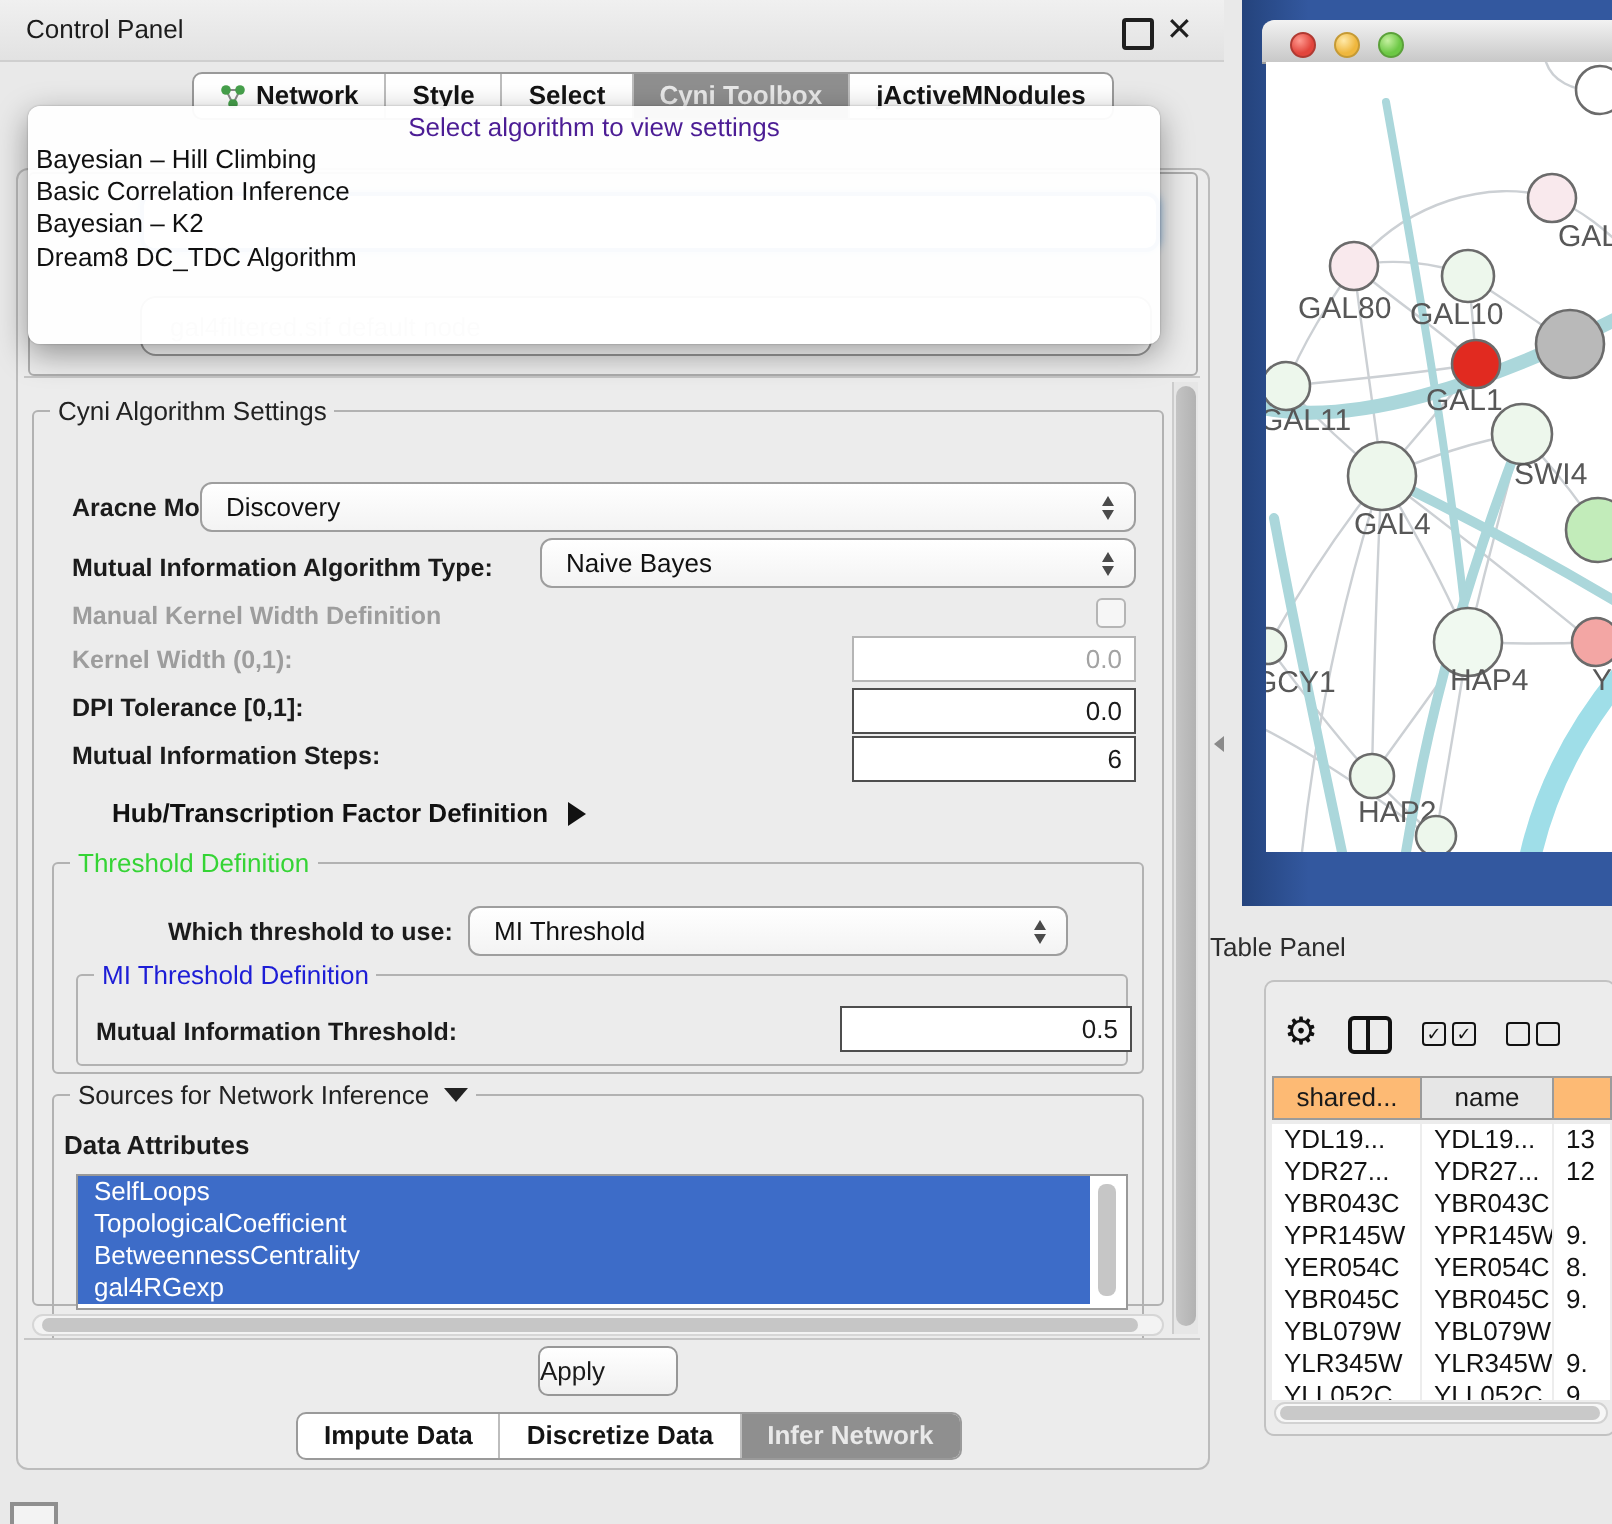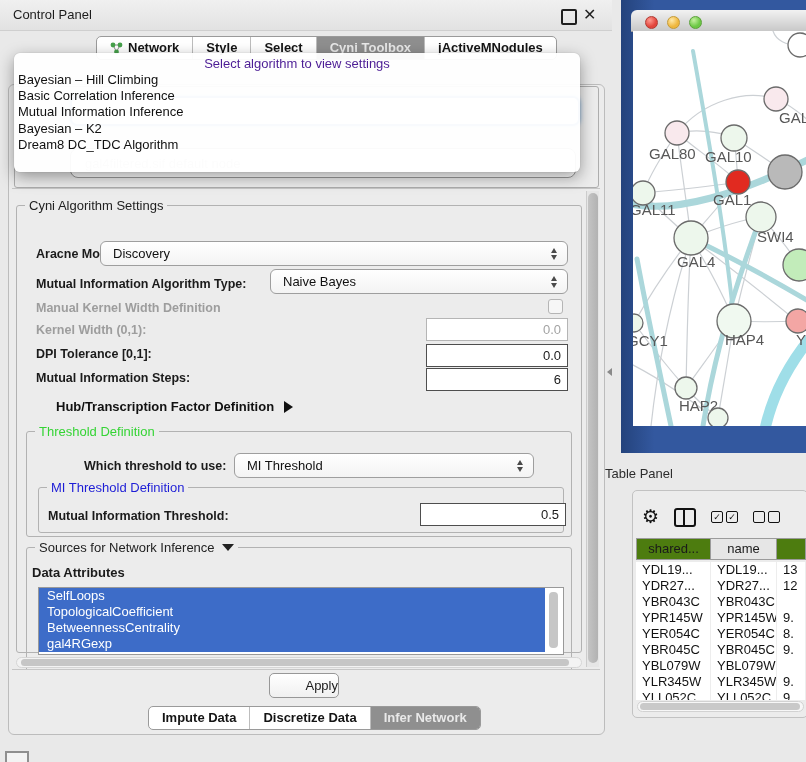--- a/index.html
+++ b/index.html
@@ -54,21 +54,21 @@
   #attr-list{position:absolute;left:26px;top:398px;width:526px;height:68px;background:#fff;border:1px solid #999;box-sizing:border-box;overflow:hidden;}
   .attr-item{height:16px;line-height:16px;padding-left:8px;width:498px;color:#111;}
   .attr-item.sel{background:#3d6cc8;color:#fff;}
   #attr-sb{position:absolute;left:510px;top:4px;width:9px;height:56px;background:#c6c6c6;border-radius:4px;}
   
   #vscroll{left:574px;top:2px;width:12px;height:476px;background:#e6e6e6;border-left:1px solid #cccccc;}
   #vthumb{left:1px;top:2px;width:10px;height:470px;background:linear-gradient(90deg,#c4c4c4,#b2b2b2);border-radius:5px;}
   #hscroll{left:4px;top:468px;width:566px;height:11px;background:#f3f3f3;border:1px solid #d6d6d6;border-radius:6px;box-sizing:border-box;}
   #hthumb{left:4px;top:1px;width:548px;height:7px;background:#c6c6c6;border-radius:4px;}
   
-  #apply-btn{left:269px;top:673px;width:68px;height:23px;background:linear-gradient(#ffffff,#f0f0f0);border:1px solid #979797;border-radius:5px;text-align:right;line-height:23px;}
+  #apply-btn{left:269px;top:673px;width:68px;height:23px;background:linear-gradient(#ffffff,#f0f0f0);border:1px solid #979797;border-radius:5px;text-align:left;line-height:23px;}
   #divider-handle{left:607px;top:368px;width:0;height:0;border-top:4px solid transparent;border-bottom:4px solid transparent;border-right:5px solid #8a8a8a;}
   #dock-icon{left:5px;top:751px;width:20px;height:14px;border:2px solid #8f8f8f;background:#f3f3f3;}
   
   #desktop{left:621px;top:0;width:185px;height:453px;background:linear-gradient(90deg,#24437c,#33589f 18%,#33589f);}
   #net-titlebar{left:631px;top:10px;width:175px;height:21px;background:linear-gradient(#f2f2f2,#c8c8c8);border-top-left-radius:6px;border-bottom:1px solid #9f9f9f;}
   .light{position:absolute;top:6px;width:13px;height:13px;border-radius:50%;box-sizing:border-box;}
   #lt-red{left:14px;background:radial-gradient(circle at 35% 30%,#ff9a90,#e2453c 60%);border:1px solid #b03a32;}
   #lt-yellow{left:36px;background:radial-gradient(circle at 35% 30%,#ffe9a8,#efb73e 60%);border:1px solid #c59a35;}
   #lt-green{left:58px;background:radial-gradient(circle at 35% 30%,#c5f0a0,#6cc845 60%);border:1px solid #5ba13a;}
   #net-canvas{left:633px;top:31px;width:173px;height:395px;background:#fff;overflow:hidden;}
@@ -78,21 +78,21 @@
   #tp-toolbar{left:642px;top:501px;width:160px;height:32px;display:flex;align-items:center;gap:15px;}
   #ic-gear{font-size:19px;color:#111;line-height:30px;}
   #ic-cols{width:18px;height:15px;border:2px solid #111;border-radius:3px;position:relative;}
   #ic-cols:after{content:"";position:absolute;left:7px;top:0;width:2px;height:15px;background:#111;}
   .pairbox{display:flex;gap:3px;}
   .bx{width:10px;height:10px;border:1.6px solid #111;border-radius:2px;font-size:9px;line-height:10px;text-align:center;color:#111;}
   .bx.chk:after{content:"✓";}
   #tbl-head{left:636px;top:538px;width:170px;height:22px;display:grid;grid-template-columns:75px 66px 29px;}
   .hcell{border:1px solid #9b9b9b;margin-left:-1px;text-align:center;line-height:20px;background:#e6e6e6;overflow:hidden;}
   .hcell:first-child{margin-left:0;}
-  .hcell.selcol{background:#4d7c0f;}
+  .hcell.selcol{background:#fdba74;}
   #tbl-body{left:636px;top:562px;width:170px;height:138px;overflow:hidden;background:#fff;}
   .trow{display:grid;grid-template-columns:75px 66px 29px;height:16px;line-height:16px;}
   .tcell{padding-left:6px;white-space:nowrap;overflow:hidden;color:#121212;border-right:1px solid #ededed;}
   #tbl-hscroll{left:637px;top:701px;width:167px;height:11px;background:#f7f7f7;border:1px solid #d2d2d2;border-radius:6px;box-sizing:border-box;}
   #tbl-hthumb{position:absolute;left:2px;top:1px;width:160px;height:7px;background:#c9c9c9;border-radius:4px;}
   svg text{font-family:"Liberation Sans","DejaVu Sans",sans-serif;}
 </style>
 </head>
 <body>
 
@@ -133,21 +133,20 @@
 <div class="abs group" id="inf-group"></div>
 <span class="abs" id="inf-label">Inference Algorithm</span>
 <div class="abs" id="inf-combo1"></div>
 <div class="abs" id="inf-combo2">gal4filtered.sif default node</div>
 
 <div class="abs" id="popup">
   <div id="popup-ph">Select algorithm to view settings</div>
   <div id="popup-items">
       <div class="pitem">Bayesian – Hill Climbing</div>
       <div class="pitem">Basic Correlation Inference</div>
-      <div class="pitem">Mutual Information Inference</div>
       <div class="pitem">Bayesian – K2</div>
       <div class="pitem">Dream8 DC_TDC Algorithm</div>
     </div>
 </div>
 
 <div class="abs" id="settings">
 
   <div class="group" style="left:4px;top:16px;width:564px;height:446px;">
     <span class="gtitle t-black">Cyni Algorithm Settings</span>
   </div>

